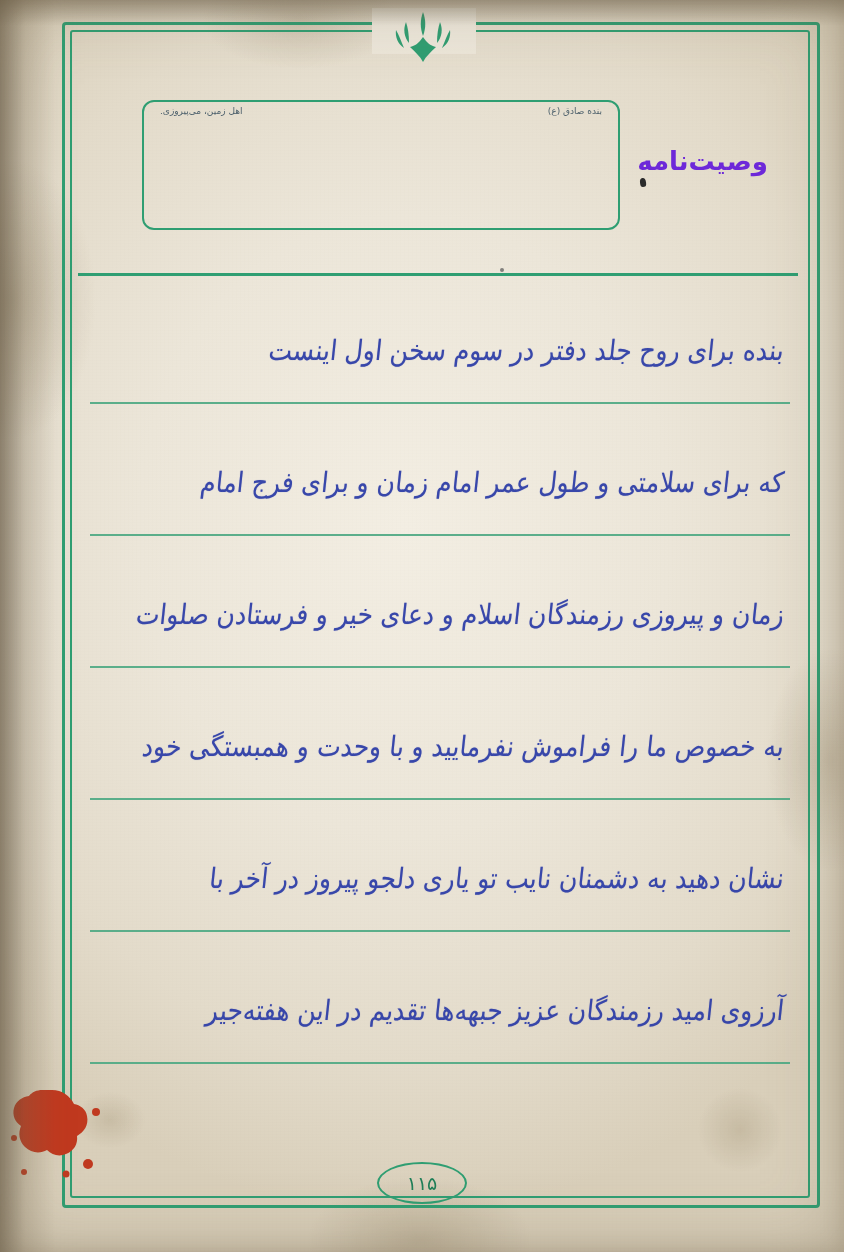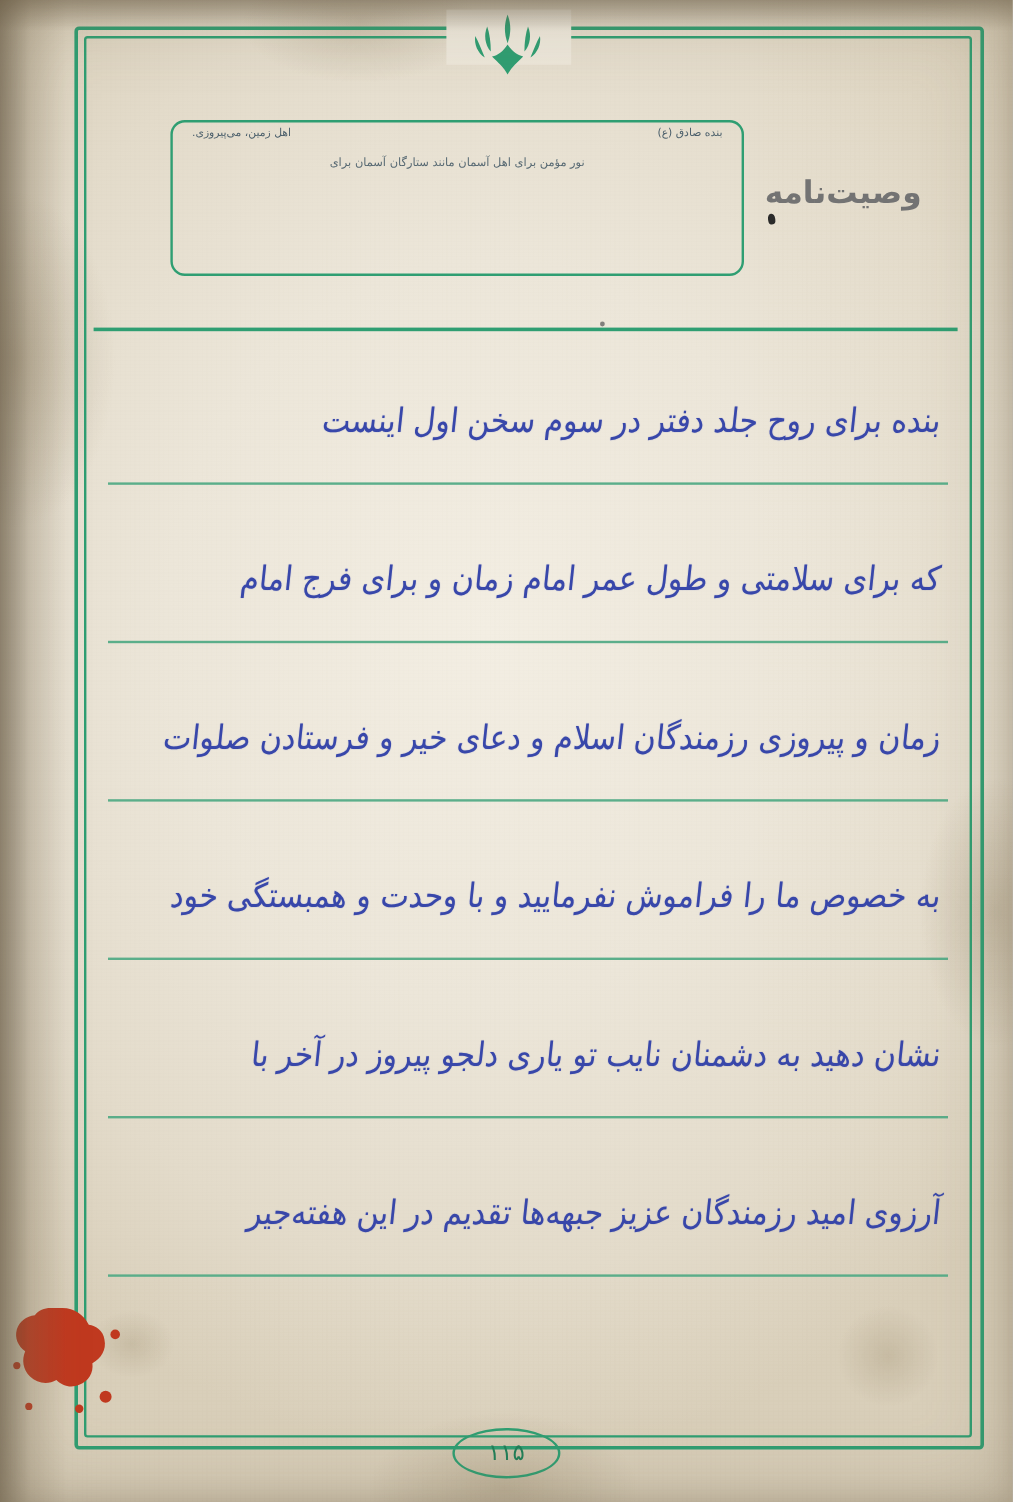--- a/index.html
+++ b/index.html
@@ -131,21 +131,21 @@
     padding: 0 16px;
     font-size: 9px;
     color: #4b5f6b;
     margin-top: 4px;
   }
   .doc-title {
     position: absolute;
     right: 30px;
     top: 108px;
     font-size: 26px;
-    color: #737373;
+    color: #6d28d9;
     font-family: "DejaVu Sans", sans-serif;
     font-weight: bold;
     letter-spacing: -1px;
   }
   .title-dot {
     position: absolute;
     right: 152px;
     top: 140px;
     width: 6px; height: 9px;
     background: #2b2b2b;
@@ -191,21 +191,21 @@
     transform: skewX(-6deg) scaleY(1.12);
     text-shadow: 0 0 1px rgba(47,63,168,.4);
     opacity: .95;
   }
 
   
   .page-number {
     position: absolute;
     left: 50%;
     transform: translateX(-50%);
-    bottom: 20px;
+    bottom: 48px;
     width: 86px; height: 38px;
     border: 2px solid #2f9e72;
     border-radius: 50%;
     display: flex;
     align-items: center;
     justify-content: center;
     color: #1f7f58;
     font-size: 19px;
     font-family: "DejaVu Sans", sans-serif;
     background: transparent;
@@ -242,21 +242,20 @@
         <path d="M14 24 C13 31 16 38 22 42 C19 35 17 29 14 24 Z"></path>
         <path d="M68 24 C65 29 63 35 60 42 C66 38 69 31 68 24 Z"></path>
       </g>
     </svg>
   </div>
 
   <div class="header-area">
     <div class="header-inner-line"></div>
 
     <div class="quote-box">
-      <div class="quote-text">نور مؤمن برای اهل آسمان مانند ستارگان آسمان برای</div>
       <div class="quote-line2">
         <span>بنده صادق (ع)</span>
         <span>اهل زمین، می‌پیروزی.</span>
       </div>
     </div>
 
     <div class="doc-title">وصیت‌نامه</div>
     <div class="title-dot"></div>
   </div>
 

